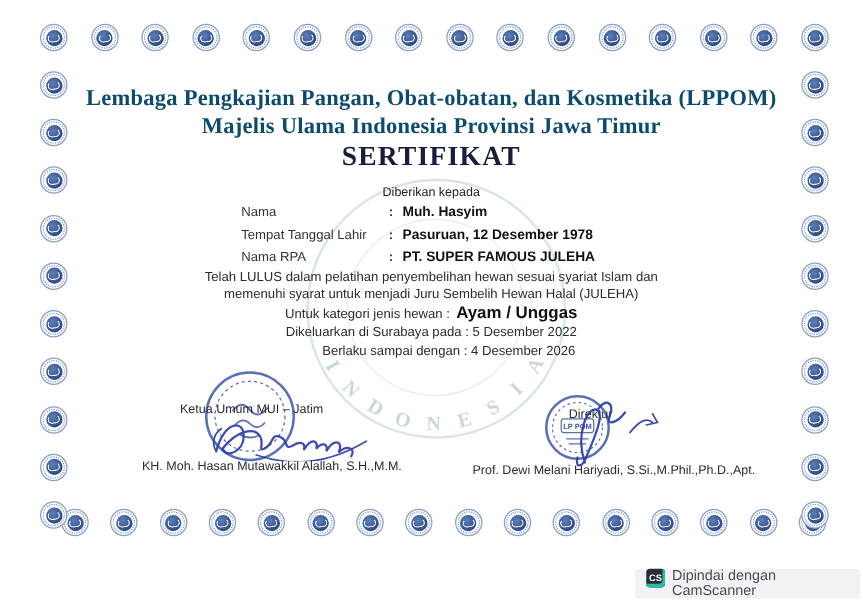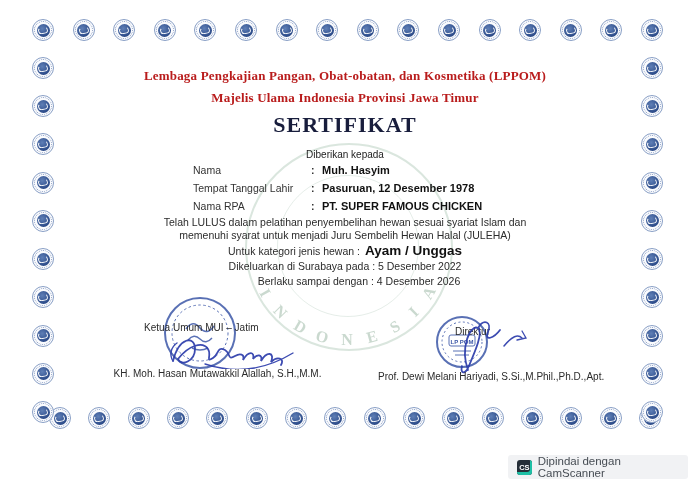--- a/index.html
+++ b/index.html
@@ -2,21 +2,21 @@
 <html><head>
 <meta charset="utf-8">
 <style>
   html,body{margin:0;padding:0;background:#ffffff;}
   .cert{position:relative;width:690px;height:487px;background:#ffffff;overflow:hidden;
         font-family:"Liberation Sans",sans-serif;color:#2a2a2a;}
   .abs{position:absolute;}
   .ctr{left:0;right:0;text-align:center;}
 
   
-  .org{font-family:"Liberation Serif",serif;font-weight:bold;font-size:13px;color:#b91c1c;letter-spacing:.2px;}
+  .org{font-family:"Liberation Serif",serif;font-weight:bold;font-size:18px;color:#0c4a6e;letter-spacing:.2px;}
   .title{font-family:"Liberation Serif",serif;font-weight:bold;font-size:22px;color:#181d3c;letter-spacing:1px;}
   .given{font-size:10px;color:#222;}
 
   
   .flabel{font-size:10.5px;color:#333;}
   .fsep{font-size:10.5px;color:#333;font-weight:bold;}
   .fval{font-size:11px;font-weight:bold;color:#111;}
 
   .stmt{font-size:10.5px;color:#2b2b2b;}
   .cat-label{font-size:10.5px;color:#2b2b2b;}
@@ -32,21 +32,21 @@
   .sg{width:8px;height:5px;border:1px solid rgba(255,255,255,.95);border-top-color:transparent;
       border-radius:50%/60%;transform:rotate(-8deg);}
 
   
   .wm-circle{position:absolute;border-radius:50%;pointer-events:none;}
   #wm-letters span{position:absolute;font-family:"Liberation Serif",serif;font-weight:bold;
       font-size:16px;color:rgba(80,130,95,.30);pointer-events:none;}
 
   
   .badge{position:absolute;left:508px;top:455px;width:180px;height:24px;background:#f1f2f4;
-         border-radius:3px;display:flex;align-items:center;gap:6px;padding-left:9px;box-sizing:border-box;}
+         border-radius:3px;display:flex;gap:6px;padding-left:9px;box-sizing:border-box;}
   .cs-icon{width:15px;height:15px;border-radius:3px;background:#252e37;color:#fff;font-size:7.5px;
            font-weight:bold;display:flex;align-items:center;justify-content:center;
            box-shadow:inset -2px -3px 0 0 #1ec0a6;}
   .badge-text{font-size:11.5px;color:#474d54;}
 </style>
 </head>
 <body>
 
 <div class="cert">
 
@@ -338,21 +338,21 @@
     <span class="abs fval" style="left:322px;">Muh. Hasyim</span>
   </div>
   <div class="abs" style="top:182px;left:0;width:690px;">
     <span class="abs flabel" style="left:193px;">Tempat Tanggal Lahir</span>
     <span class="abs fsep" style="left:311px;">:</span>
     <span class="abs fval" style="left:322px;">Pasuruan, 12 Desember 1978</span>
   </div>
   <div class="abs" style="top:200px;left:0;width:690px;">
     <span class="abs flabel" style="left:193px;">Nama RPA</span>
     <span class="abs fsep" style="left:311px;">:</span>
-    <span class="abs fval" style="left:322px;">PT. SUPER FAMOUS CHICKEN</span>
+    <span class="abs fval" style="left:322px;">PT. SUPER FAMOUS JULEHA</span>
   </div>
 
   <div class="abs ctr stmt" style="top:216px;">Telah LULUS dalam pelatihan penyembelihan hewan sesuai syariat Islam dan</div>
   <div class="abs ctr stmt" style="top:229px;">memenuhi syarat untuk menjadi Juru Sembelih Hewan Halal (JULEHA)</div>
 
   <div class="abs ctr" style="top:241px;">
     <span class="cat-label">Untuk kategori jenis hewan :</span><span class="cat-val">Ayam / Unggas</span>
   </div>
   <div class="abs ctr stmt" style="top:260px;">Dikeluarkan di Surabaya pada : 5 Desember 2022</div>
   <div class="abs ctr stmt" style="top:275px;padding-left:28px;">Berlaku sampai dengan : 4 Desember 2026</div>

